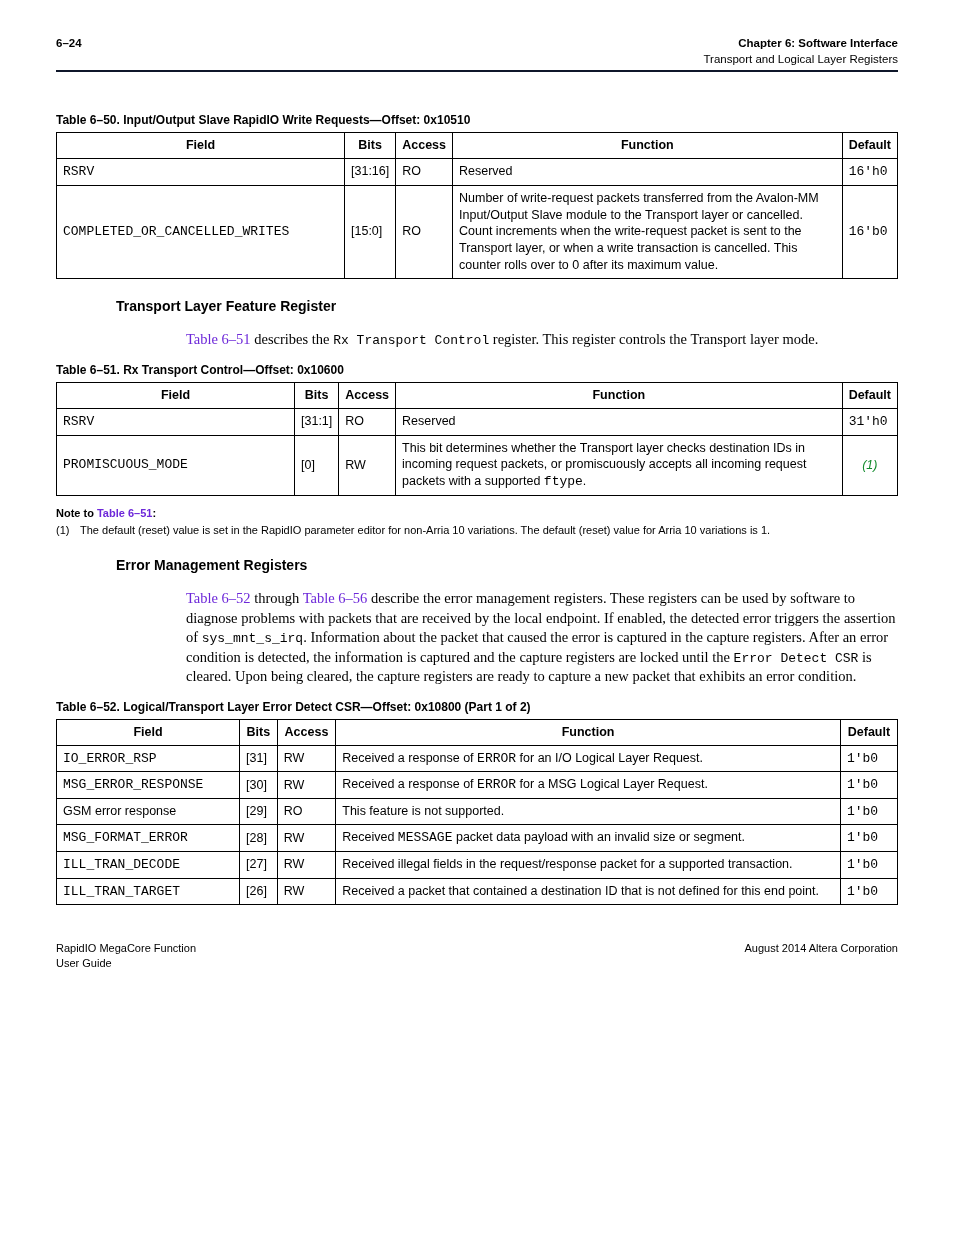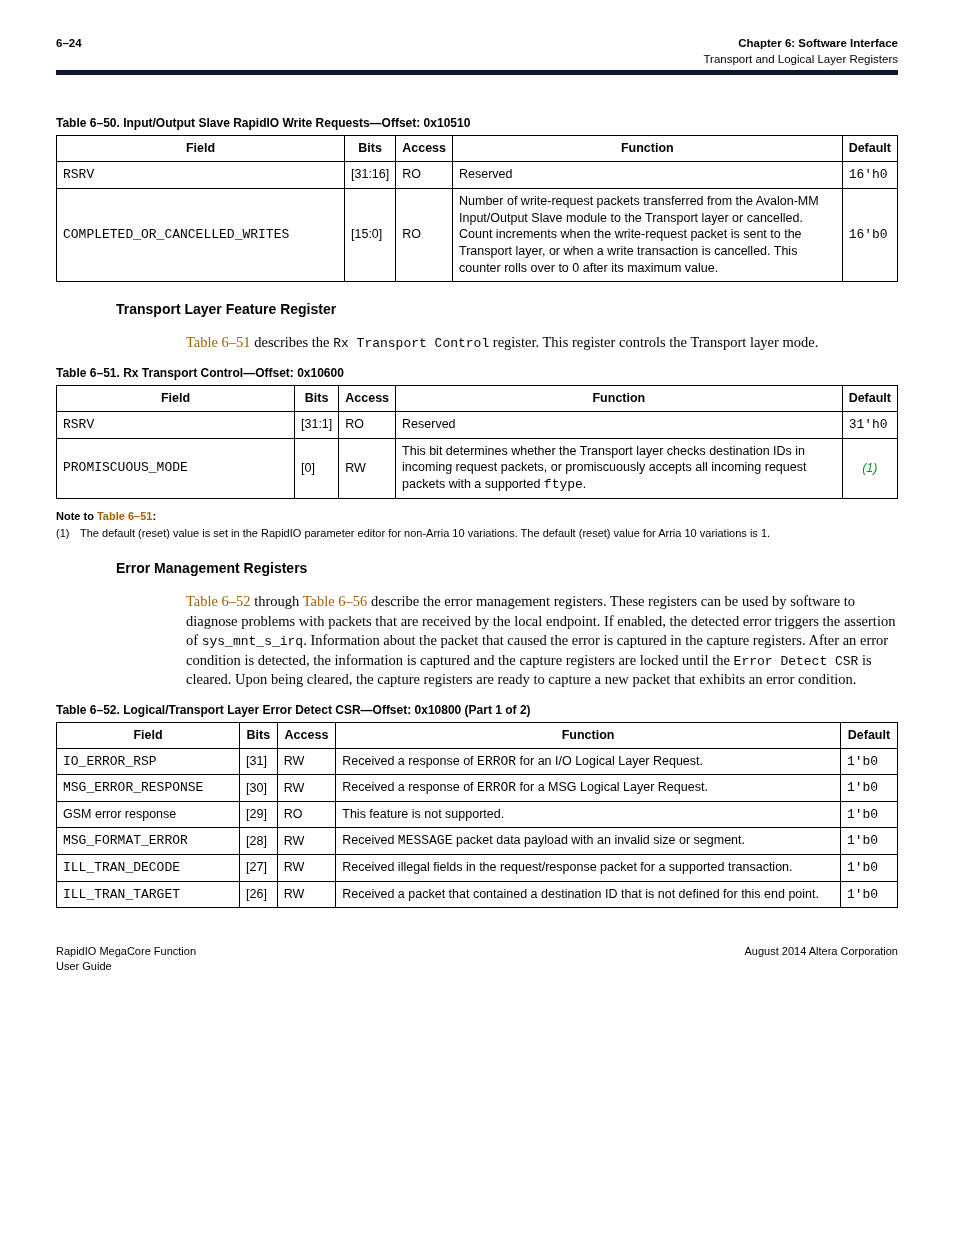--- a/index.html
+++ b/index.html
@@ -7,21 +7,21 @@
     font-size: 14.5px;
     margin: 0;
     padding: 36px 56px;
     color: #000;
     width: 842px;
     line-height: 1.35;
   }
   .header-row {
     display: flex;
     justify-content: space-between;
-    border-bottom: 5px solid #0f172a;
+    border-bottom: 2px solid #0f172a;
     padding-bottom: 3px;
     margin-bottom: 40px;
     font-family: Arial, Helvetica, sans-serif;
     font-size: 11.5px;
   }
   .header-left { font-weight: bold; }
   .header-right { text-align: right; }
   .header-right .ch { font-weight: bold; }
   .table-caption {
     font-family: Arial, Helvetica, sans-serif;
@@ -54,21 +54,21 @@
     font-family: Arial, Helvetica, sans-serif;
     font-weight: bold;
     font-size: 14px;
     margin: 18px 0 6px 60px;
   }
   .body-para {
     margin-left: 130px;
     margin-right: 0;
     margin-bottom: 12px;
   }
-  .link { color: #a16207; }
+  .link { color: #6d28d9; }
   .note-head {
     font-family: Arial, Helvetica, sans-serif;
     font-size: 11px;
     margin-top: 2px;
   }
   .note-head b { font-weight: bold; }
   .note-item {
     font-family: Arial, Helvetica, sans-serif;
     font-size: 11px;
     margin-top: 2px;

